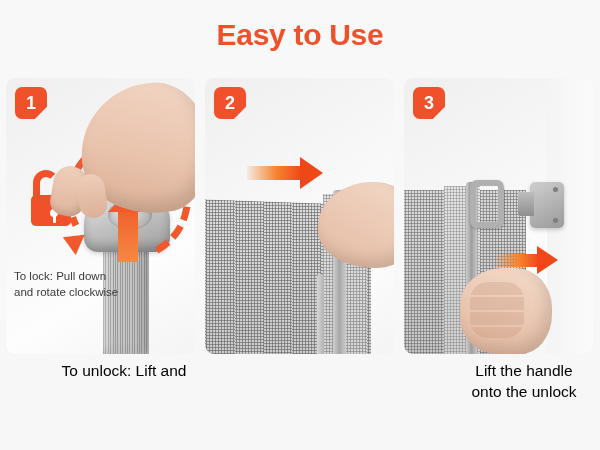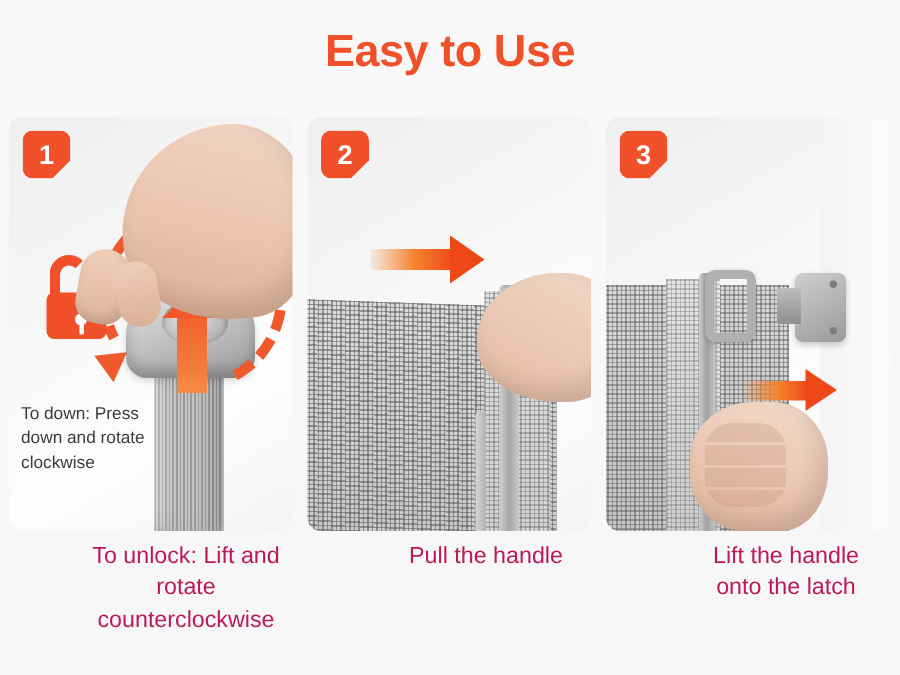--- a/index.html
+++ b/index.html
@@ -36,21 +36,21 @@
     border-top-left-radius: 7px; border-bottom-left-radius: 7px;
     border-top-right-radius: 7px;
     display: flex; align-items: center; justify-content: center;
     font-size: 18px; font-weight: bold;
     clip-path: polygon(0 0, 100% 0, 100% 62%, 62% 100%, 0 100%);
   }
 
   
   .captions { position: absolute; top: 360px; left: 0; width: 600px;
               display: flex; }
-  .caption { width: 200px; text-align: center; color: #be185d;
+  .caption { width: 200px; text-align: center; color: #000000;
              font-size: 15.5px; line-height: 1.38; padding-left: 48px; }
   .caption .l2 { display: block; }
 
   
   .lock { position: absolute; left: 22px; top: 92px; width: 46px; height: 56px; }
   .lock-body { position: absolute; bottom: 0; left: 3px; width: 40px; height: 31px;
                background: #f0502a; border-radius: 5px; }
   .lock-key { position: absolute; bottom: 9px; left: 19px; width: 8px; height: 8px;
               background: #fff; border-radius: 50%; }
   .lock-key::after { content: ""; position: absolute; left: 2.5px; top: 6px;
@@ -203,21 +203,21 @@
       <div class="cap-slot"></div>
 
       <div class="dash-circle"></div>
       <div class="dash-head"></div>
       <div class="up-arrow"></div>
 
       <div class="hand1"></div>
       <div class="finger1"></div>
       <div class="thumb1"></div>
 
-      <div class="note1">To down: Press down and rotate clockwise</div>
+      <div class="note1">To lock: Pull down and rotate clockwise</div>
     </div>
 
     <div class="panel">
       <div class="badge">2</div>
 
       <div class="mesh2"></div>
       <div class="mesh2b"></div>
       <div class="bar2b"></div>
       <div class="bar2"></div>
       <div class="handle2"></div>
@@ -239,24 +239,22 @@
       </div>
       <div class="arrow3"></div>
       <div class="fist3"></div>
     </div>
 
   </div>
 
   <div class="captions">
     <div class="caption">
       <span>To unlock: Lift and</span>
-      <span class="l2">rotate counterclockwise</span>
     </div>
     <div class="caption">
-      <span>Pull the handle</span>
     </div>
     <div class="caption">
       <span>Lift the handle</span>
-      <span class="l2">onto the latch</span>
+      <span class="l2">onto the unlock</span>
     </div>
   </div>
 
 </div>
 
 </body></html>

